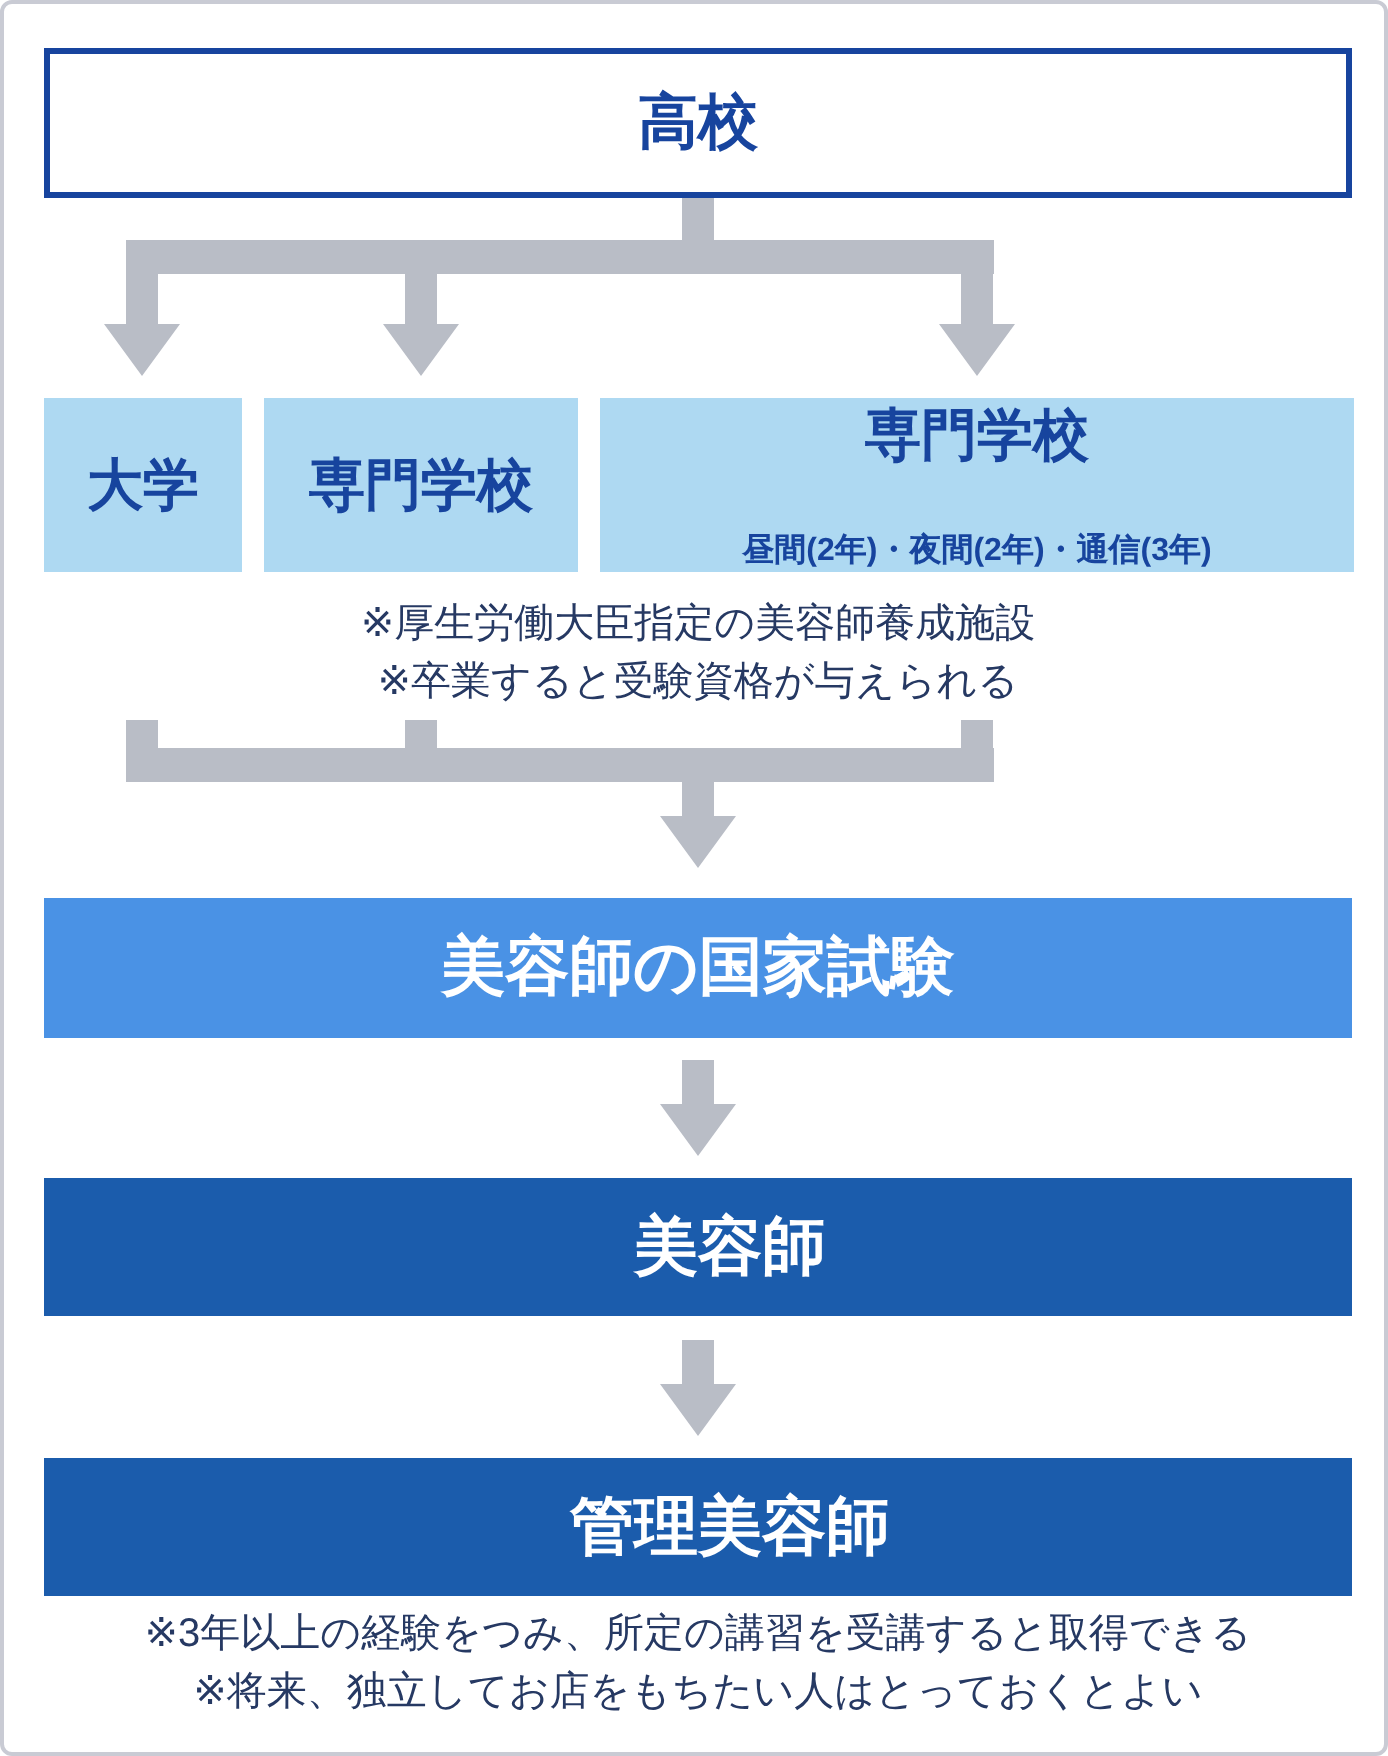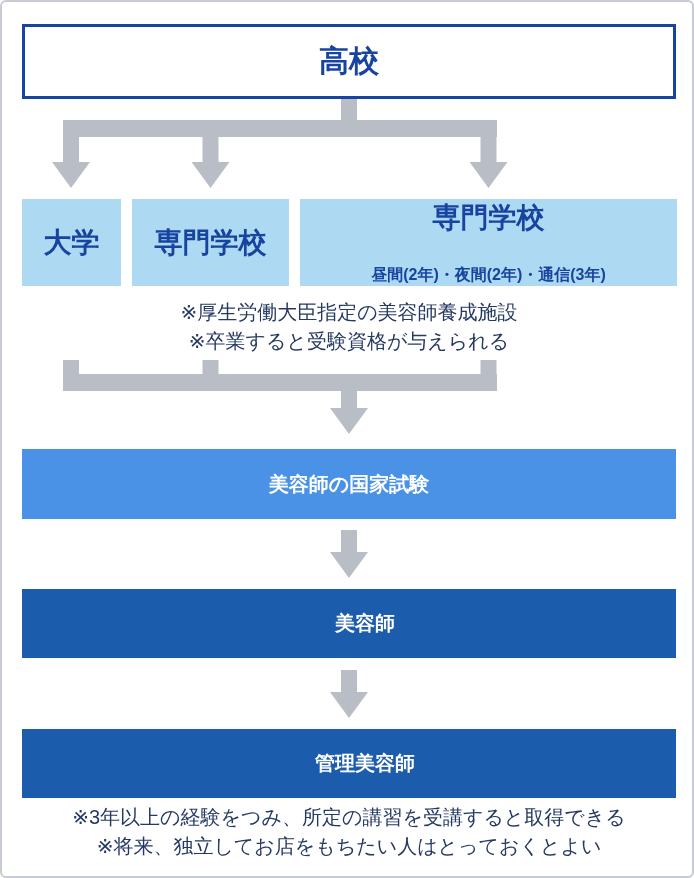--- a/index.html
+++ b/index.html
@@ -42,21 +42,21 @@
     background:var(--light-blue,#AED9F2);
     color:var(--navy,#17449E);
     font-size:28px;font-weight:bold;
   }
   .p1{left:20px;width:99px;}
   .p2{left:130px;width:157px;}
   .p3{left:298px;width:377px;justify-content:space-between;}
   .p3 .sub{font-size:16px;font-weight:bold;margin-top:3px;}
   .band{
     left:20px;width:654px;
-    color:#fff;font-size:20px;font-weight:bold;
+    color:#fff;font-size:32px;font-weight:bold;
   }
   .exam{top:447px;height:70px;background:var(--medium-blue,#4A92E5);}
   .dark{background:var(--dark-blue,#1B5CAC);padding-left:32px;}
   .b1{top:587px;height:69px;}
   .b2{top:727px;height:69px;text-align:right;}
   .note{
     position:absolute;left:0;width:694px;
     text-align:center;
     color:var(--note-text,#263963);
     font-size:20px;line-height:29px;

